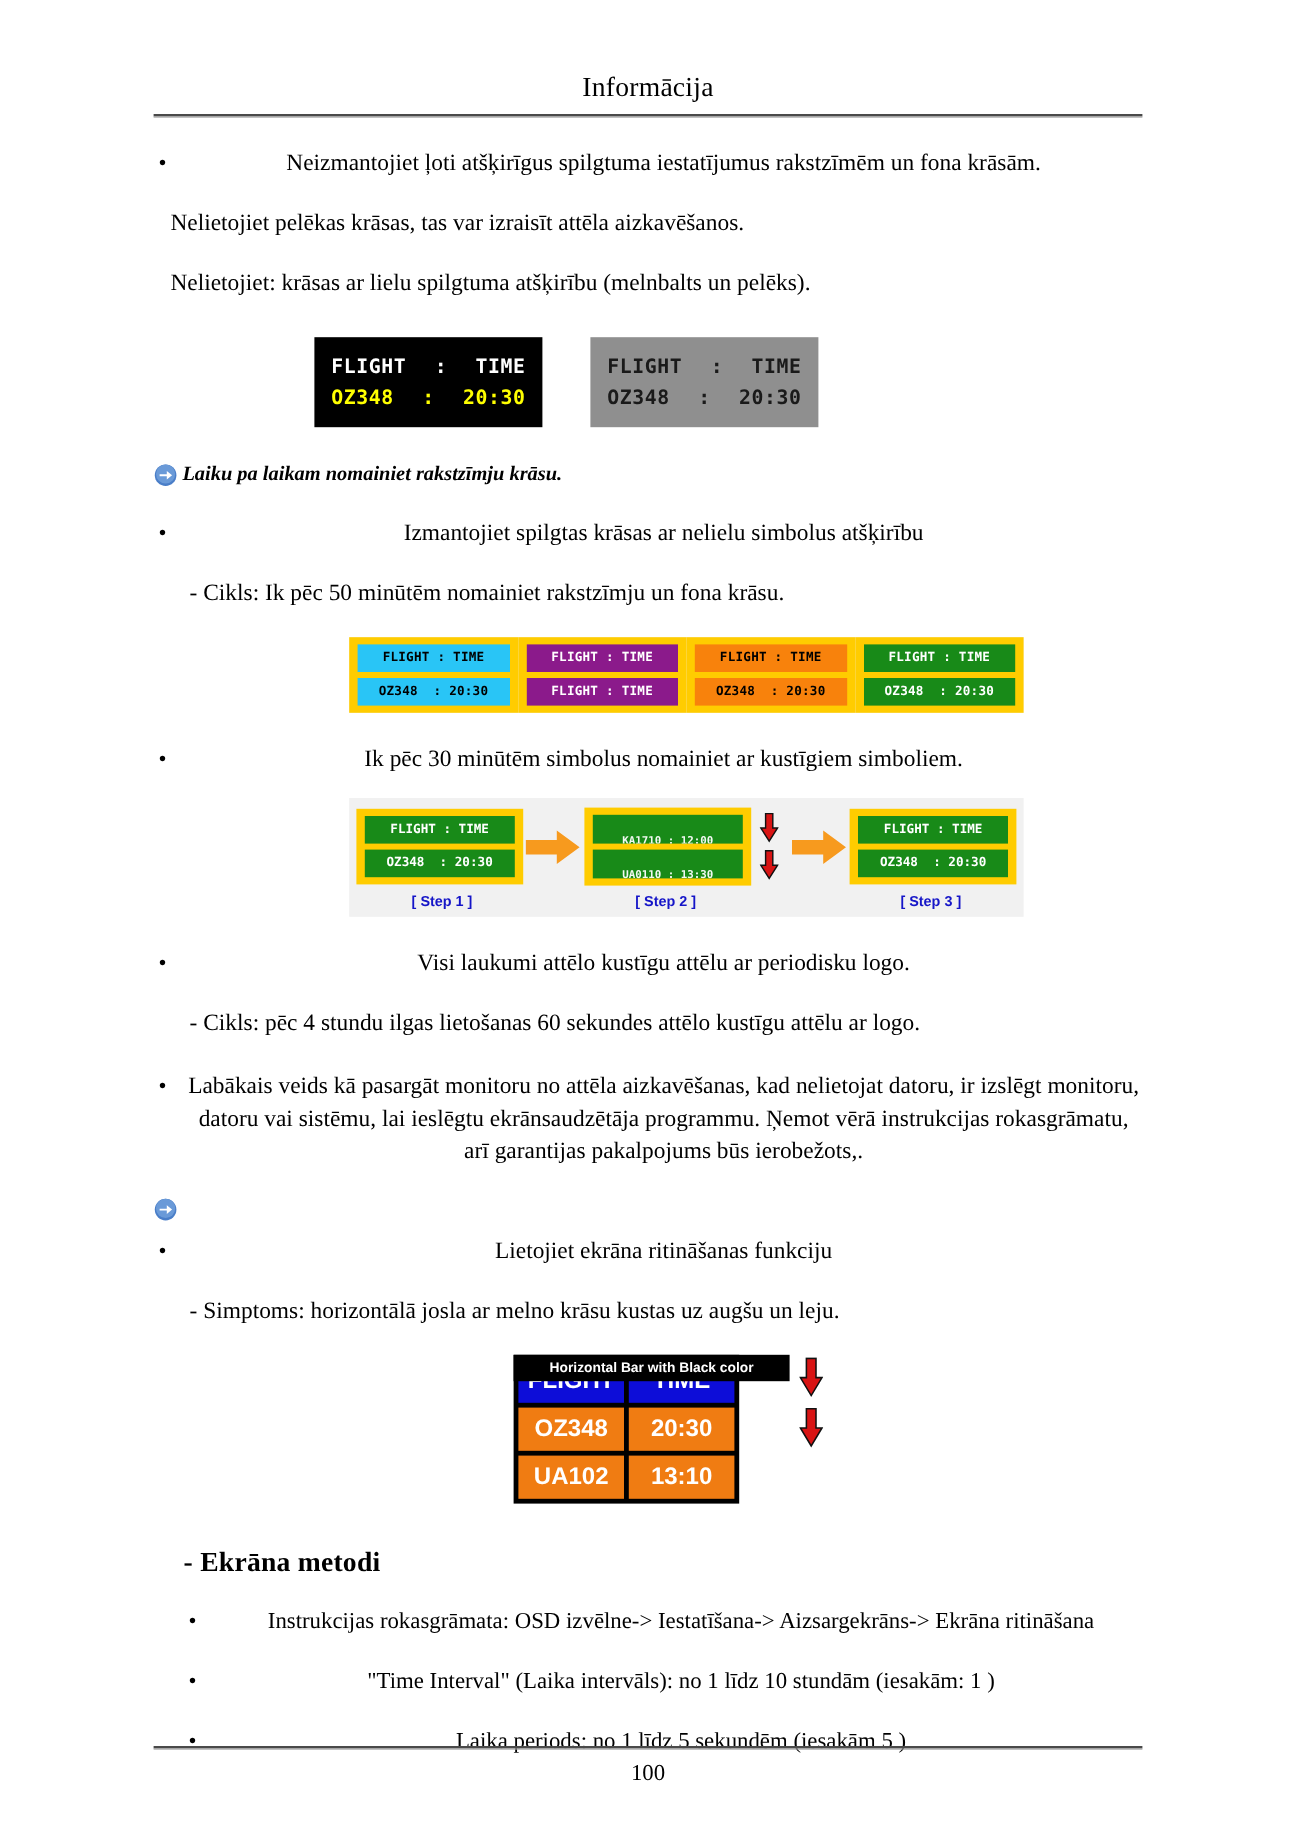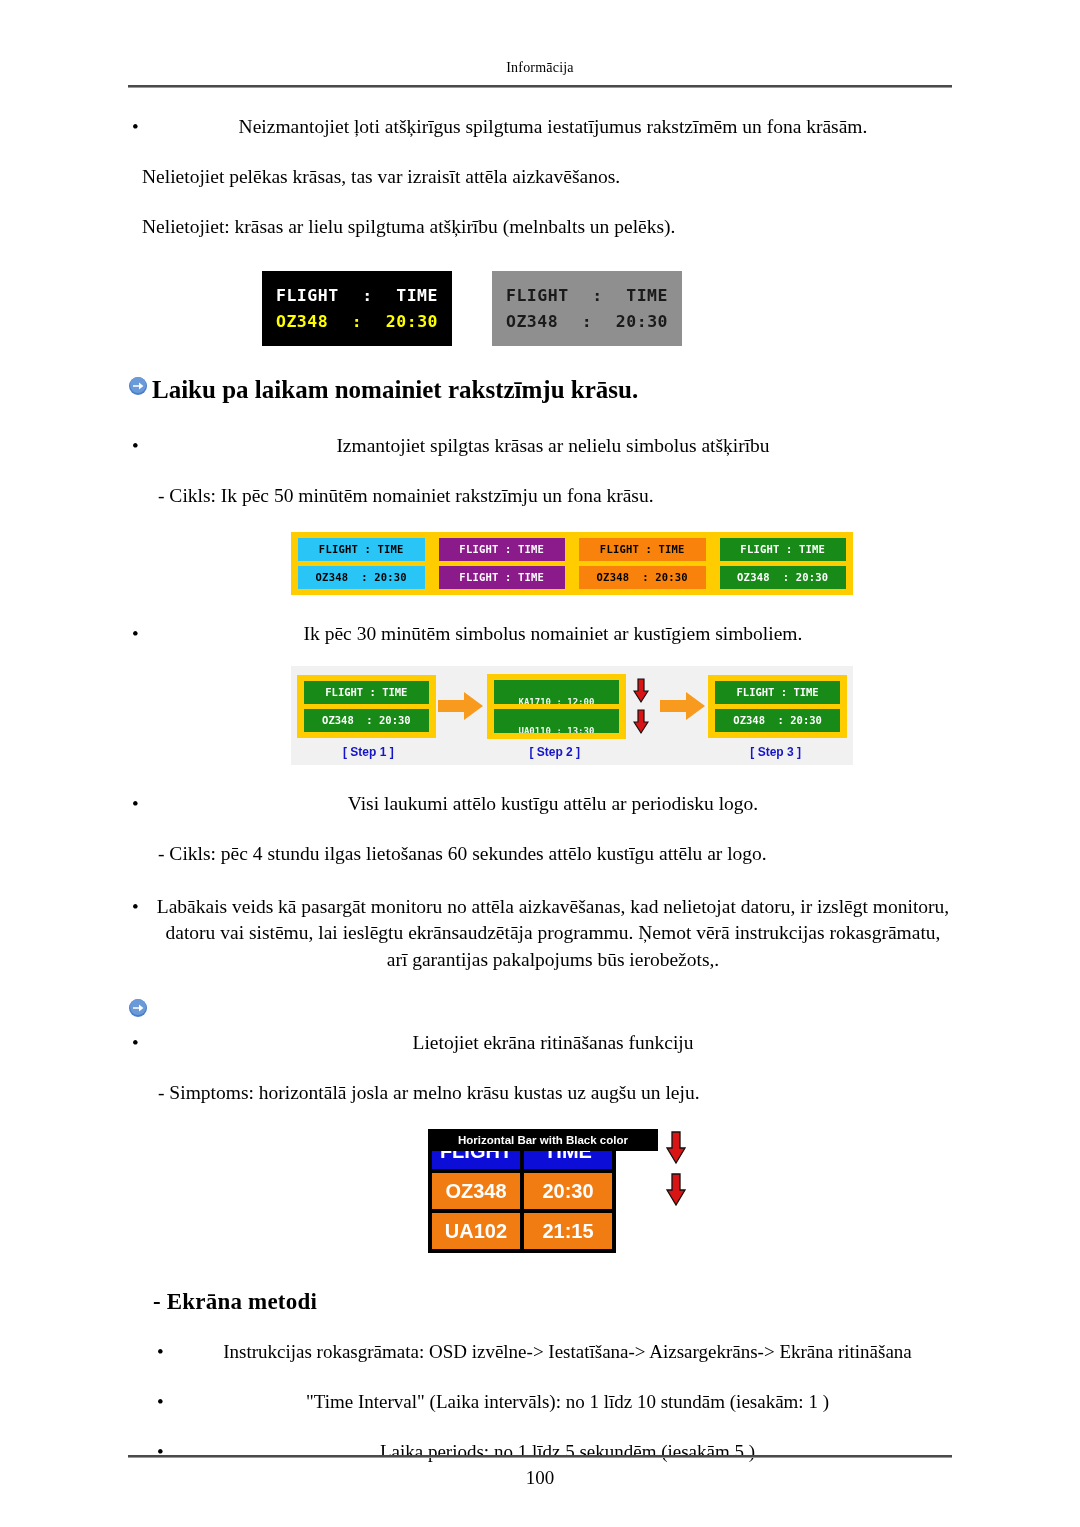--- a/index.html
+++ b/index.html
@@ -22,21 +22,21 @@
     box-sizing: border-box;
     padding: 0 128px;
   }
 
   
   .header {
     padding-top: 60px;
     text-align: center;
   }
   .header-title {
-    font-size: 14px;
+    font-size: 23px;
     letter-spacing: .2px;
     line-height: 1.1;
     font-family: Liberation Serif, serif;
   }
   .header-rule {
     margin-top: 10px;
     border-top: 2px solid #4a4a4a;
     border-bottom: 1px solid #9a9a9a;
     height: 0;
   }
@@ -82,22 +82,23 @@
   }
   .callout-icon {
     flex: 0 0 22px;
     width: 22px;
     height: 18px;
     margin-top: 2px;
     position: relative;
   }
   .callout-icon svg { display: block; }
   .callout-text {
-    font-weight: bold;
-    font-size: 25px;
+    font-style: italic;
+    font-weight: bold;
+    font-size: 17px;
     line-height: 1.3;
     padding-left: 2px;
   }
 
   
   .boards-row-1 {
     display: flex;
     gap: 40px;
     margin-top: 30px;
     margin-left: 134px;
@@ -506,21 +507,21 @@
         <div class="hbar-line">
           <div class="hbar-cell head">FLIGHT</div>
           <div class="hbar-cell head">TIME</div>
         </div>
         <div class="hbar-line">
           <div class="hbar-cell data">OZ348</div>
           <div class="hbar-cell data">20:30</div>
         </div>
         <div class="hbar-line">
           <div class="hbar-cell data">UA102</div>
-          <div class="hbar-cell data">21:15</div>
+          <div class="hbar-cell data">13:10</div>
         </div>
       </div>
     </div>
     <div class="hbar-arrows">
       <svg width="20" height="34" viewBox="0 0 20 34">
         <path d="M6 1 H14 V17 H19 L10 32 L1 17 H6 Z" fill="#d81414" stroke="#111111" stroke-width="1.3"></path>
       </svg>
       <svg width="20" height="34" viewBox="0 0 20 34">
         <path d="M6 1 H14 V17 H19 L10 32 L1 17 H6 Z" fill="#d81414" stroke="#111111" stroke-width="1.3"></path>
       </svg>

